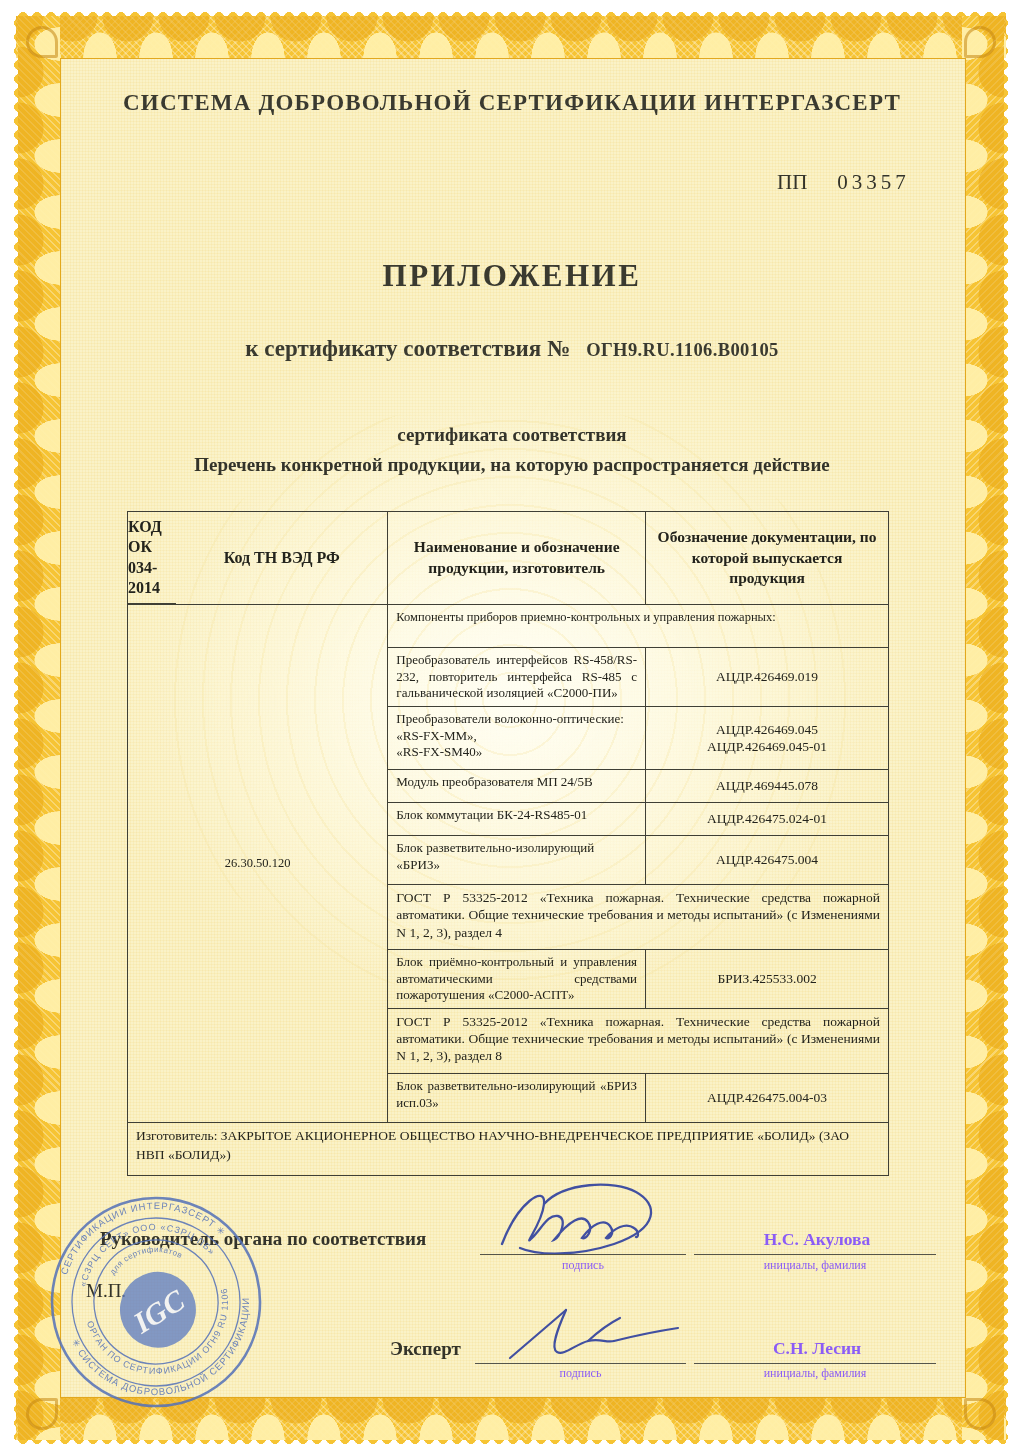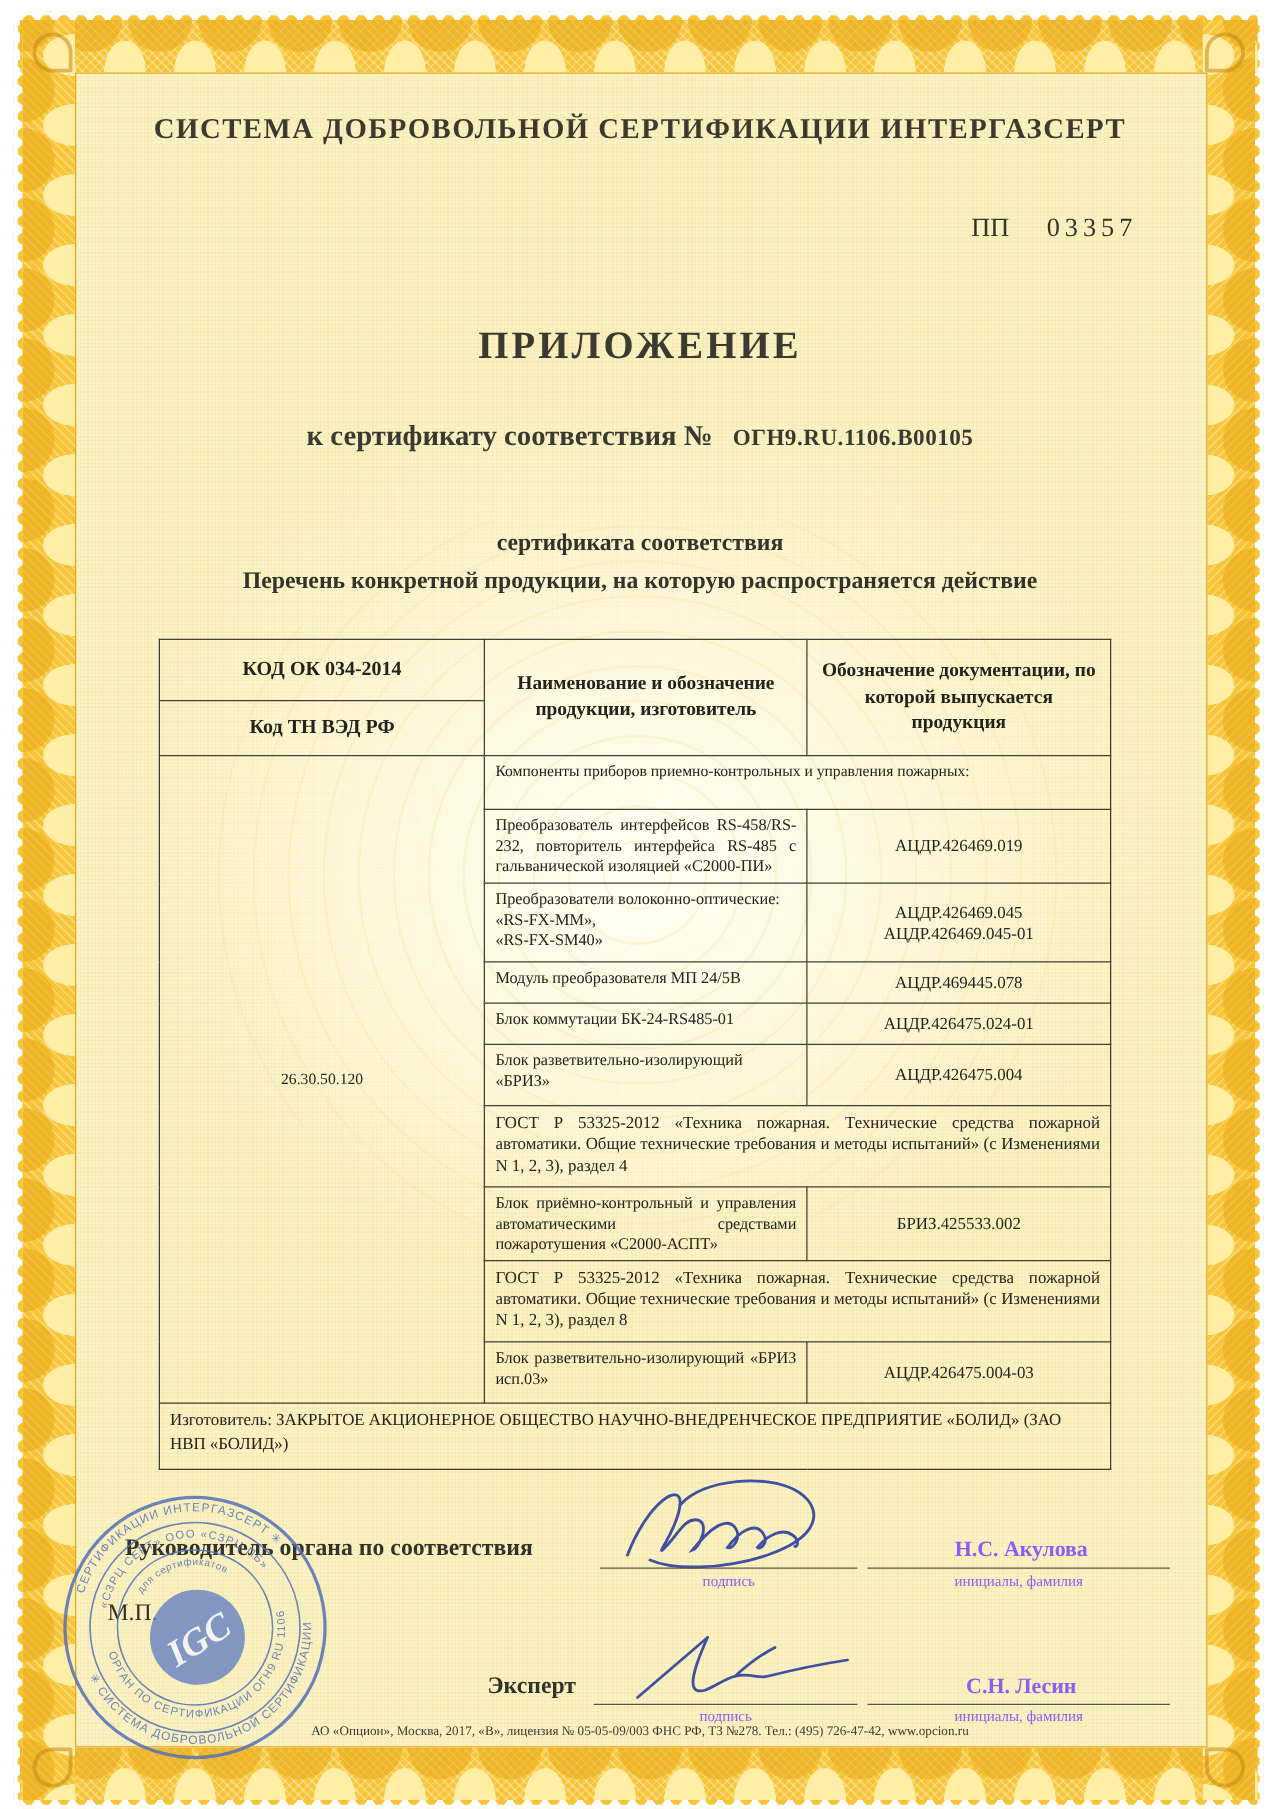--- a/index.html
+++ b/index.html
@@ -78,21 +78,21 @@
   .cert-line .num{font-weight:bold;font-size:18.5px;margin-left:16px;letter-spacing:.4px;}
   .desc{left:0;right:0;top:420px;text-align:center;font-weight:bold;font-size:19px;
     line-height:1.6;color:#33332a;}
   
   .tbl{position:absolute;left:127px;top:511px;width:762px;border-collapse:collapse;
     font-size:13px;color:#23231c;}
   .tbl td{border:1.6px solid #3f3f35;padding:4px 8px;vertical-align:top;line-height:1.28;}
   .tbl td.hdr{font-weight:bold;font-size:15.5px;text-align:center;vertical-align:middle;
     line-height:1.35;padding:4px 10px;}
   td.c1{width:245px;}td.c2{width:238px;}td.c3{width:223px;}
-  .hsplit{display:flex;flex-direction:column;height:92px;margin:-4px -8px;}
+  .hsplit{display:flex;flex-direction:row;height:92px;margin:-4px -8px;}
   .hsplit .h1{flex:0 0 48px;display:flex;align-items:center;justify-content:center;
     border-bottom:1.6px solid #3f3f35;font-weight:bold;font-size:16px;}
   .hsplit .h2{flex:1;display:flex;align-items:center;justify-content:center;
     font-weight:bold;font-size:16px;}
   .code-cell{text-align:center;vertical-align:middle !important;font-size:14px;margin-top:36px;}
   .doc-cell{text-align:center;vertical-align:middle !important;font-size:13.5px;line-height:1.45;}
   .just{text-align:justify;}
   .gost{font-size:13.5px;line-height:1.4;}
   .section-row td{font-size:12.5px;height:34px;}
   .mfr td{font-size:13.5px;line-height:1.4;height:44px;}
@@ -250,15 +250,14 @@
       <path d="M 66,10 C 58,28 50,48 57,52 C 64,56 76,44 88,41 C 100,38 106,43 114,41 C 126,38 158,31 178,28"></path>
       <path d="M 88,41 C 100,30 112,22 120,18"></path>
     </g>
   </svg>
   <div class="abs sig-line" style="left:475px;top:1362px;width:211px;"></div>
   <div class="abs sig-cap" style="left:475px;top:1366px;width:211px;">подпись</div>
   <div class="abs sig-name" style="left:698px;top:1338px;width:238px;">С.Н. Лесин</div>
   <div class="abs sig-line" style="left:694px;top:1362px;width:242px;"></div>
   <div class="abs sig-cap" style="left:694px;top:1366px;width:242px;">инициалы, фамилия</div>
 
-  <div class="abs footer-line">АО «Опцион», Москва, 2017, «В», лицензия № 05-05-09/003 ФНС РФ, ТЗ №278. Тел.: (495) 726-47-42, www.opcion.ru</div>
 
 </div>
 
 </body></html>

